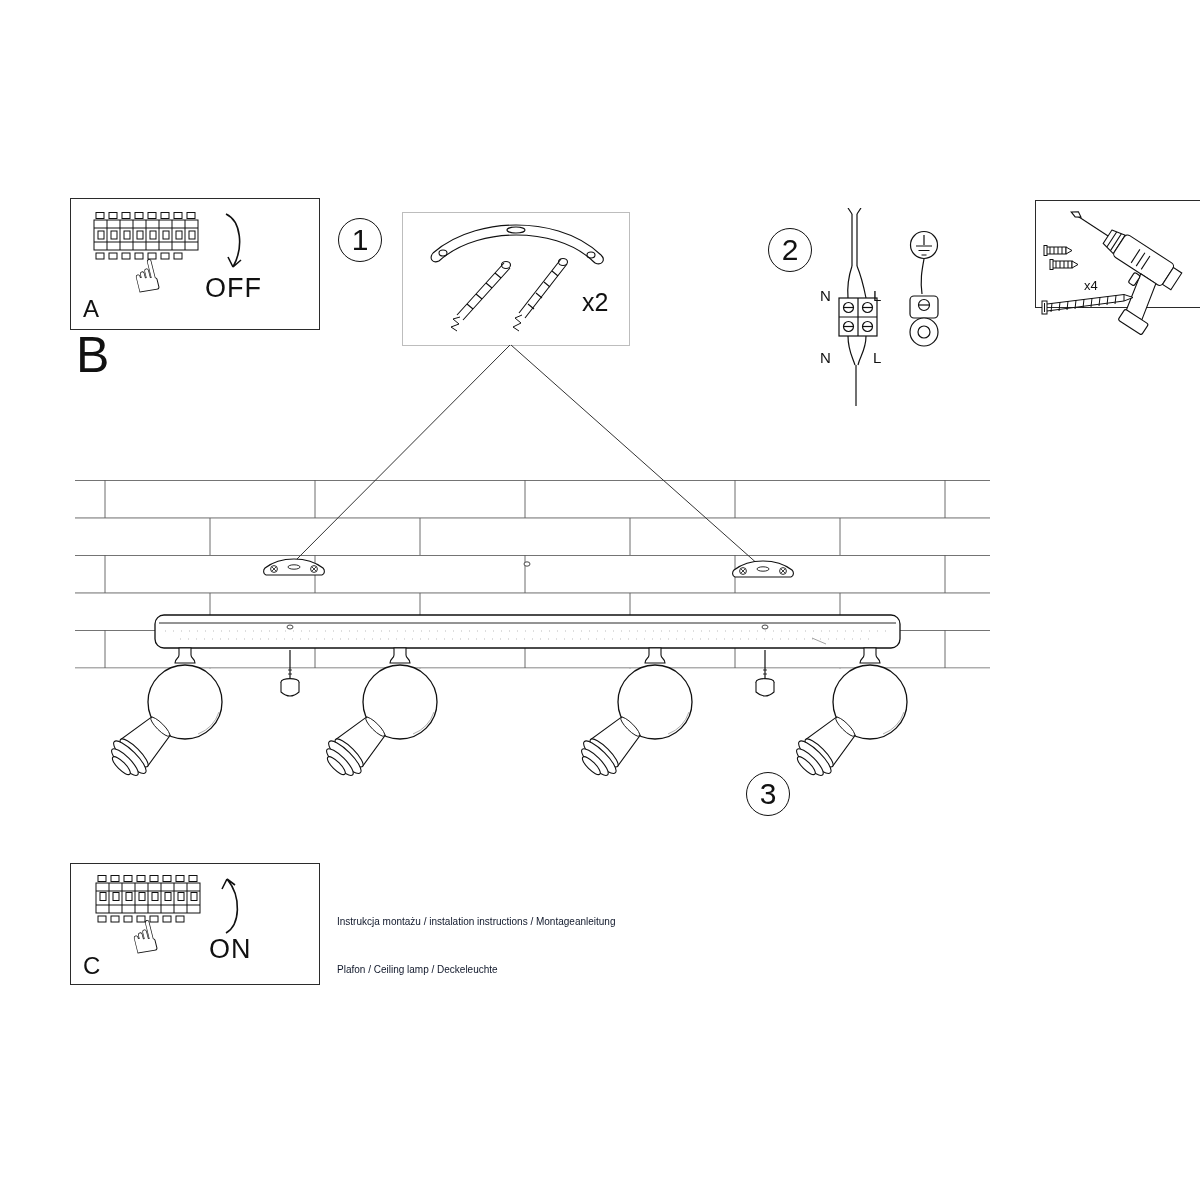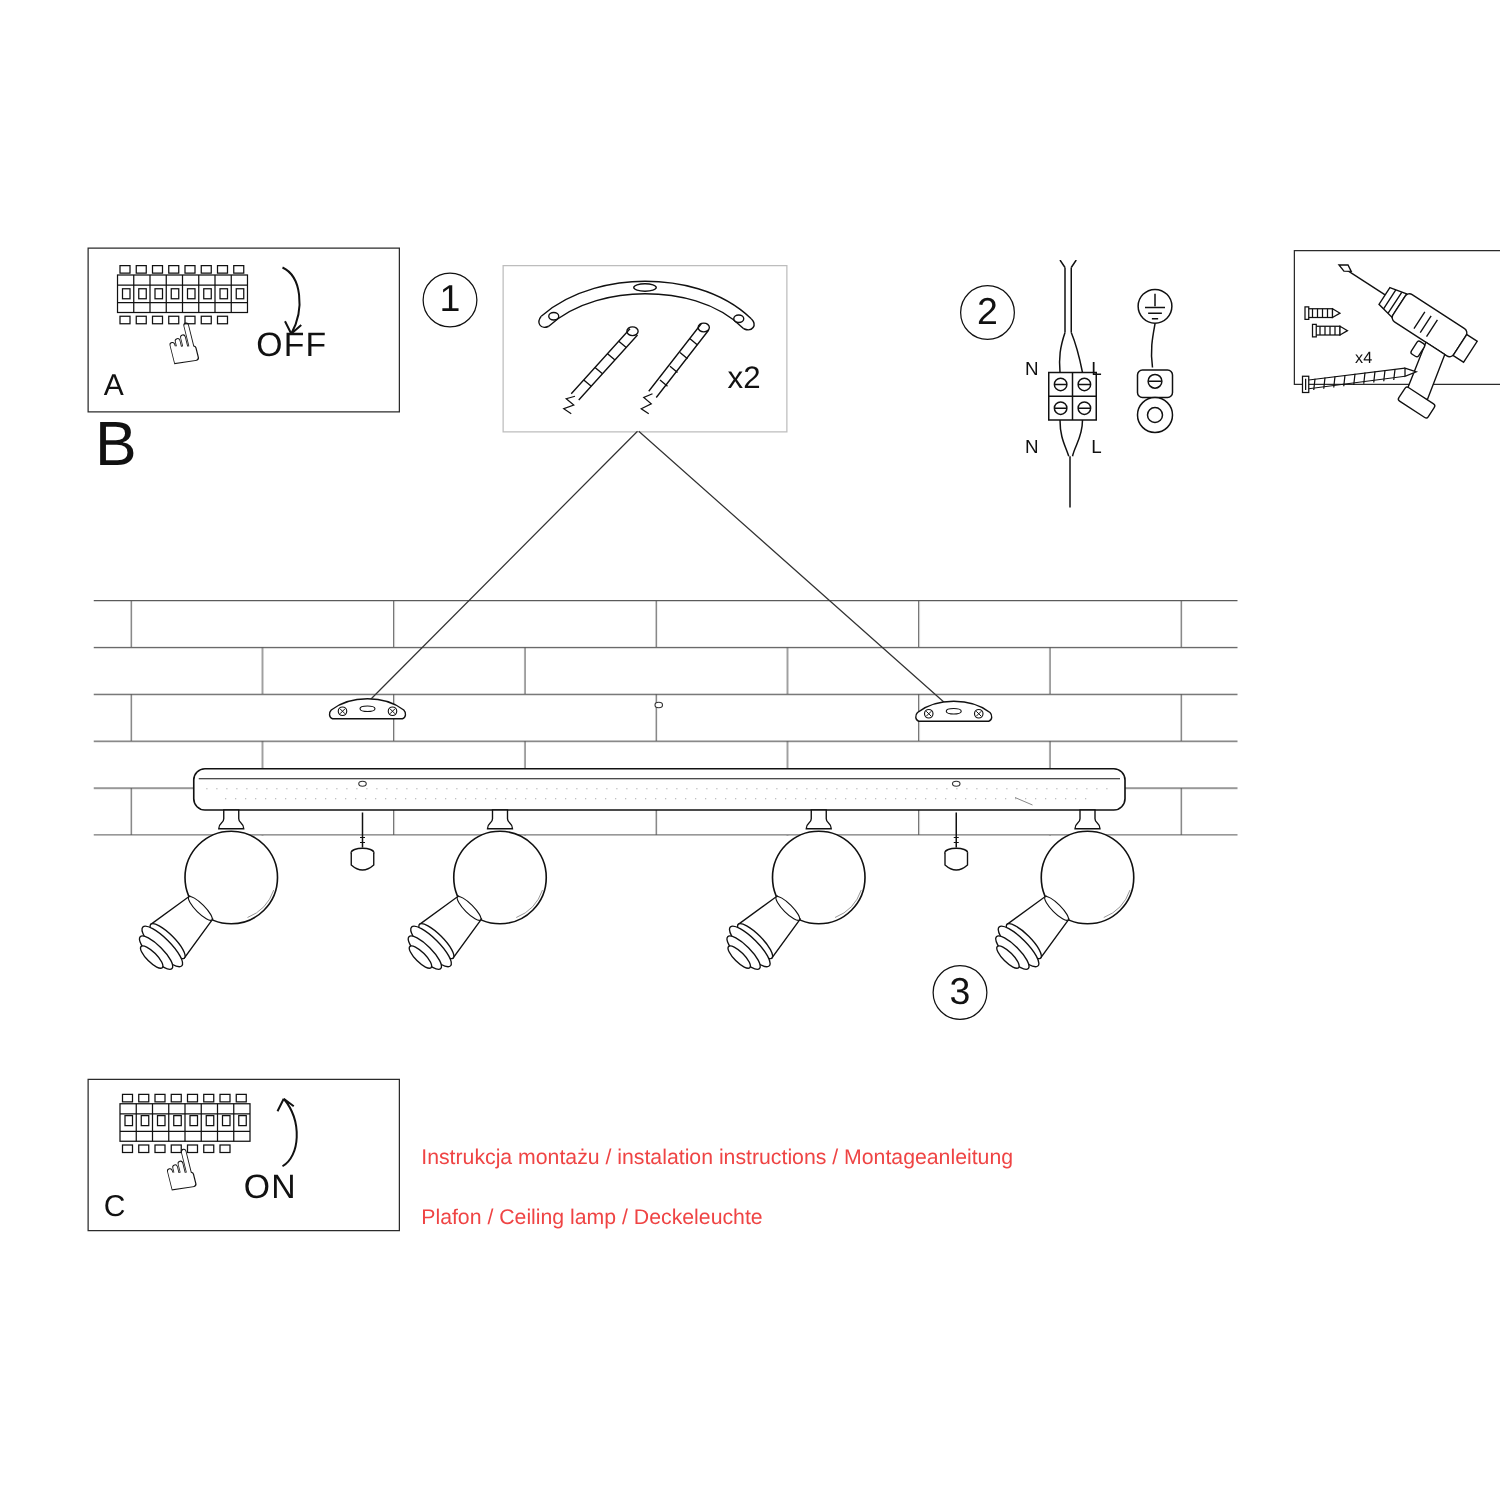--- a/index.html
+++ b/index.html
@@ -12,21 +12,21 @@
   .badge{position:absolute;width:44px;height:44px;border:1.6px solid #111;border-radius:50%;
          display:flex;align-items:center;justify-content:center;font-size:30px;background:#fff}
   .corner-label{position:absolute;font-size:24px}
   .state-label{position:absolute;font-size:27px;letter-spacing:1px}
   .hand{position:absolute;font-family:"DejaVu Sans",sans-serif;font-size:44px;line-height:1;
         transform:rotate(-14deg);color:#111}
   .section-letter{position:absolute;font-size:50px}
   .qty{position:absolute;font-size:25px}
   .qty-small{position:absolute;font-size:13px}
   .wire-label{position:absolute;font-size:15px}
-  .footer-line{position:absolute;font-size:17px;color:#ef4444}
+  .footer-line{position:absolute;font-size:10px;color:#0f172a}
   svg{display:block}
 </style>
 </head>
 <body>
 
 <div class="sheet">
 
   <div class="box" style="left:70px;top:198px;width:250px;height:132px">
     <svg class="abs" style="left:22px;top:12px" width="106" height="52" viewBox="0 0 106 52">
       <g fill="none" stroke="#111" stroke-width="1">
@@ -56,21 +56,21 @@
           <rect x="55" y="42" width="8" height="6"></rect>
           <rect x="68" y="42" width="8" height="6"></rect>
           <rect x="81" y="42" width="8" height="6"></rect>
       </g>
     </svg>
     <span class="hand" style="left:62px;top:56px">☝</span>
     <svg class="abs" style="left:146px;top:10px" width="36" height="66" viewBox="0 0 36 66">
       <path d="M9,5 C24,12 27,38 16,58 M16,58 L11,48 M16,58 L24,51" fill="none" stroke="#111" stroke-width="1.6"></path>
     </svg>
     <span class="corner-label" style="left:12px;bottom:6px">A</span>
-    <span class="state-label" style="left:134px;top:62px">OFF</span>
+    <span class="state-label" style="left:134px;top:74px">OFF</span>
   </div>
 
   <div class="section-letter" style="left:76px;top:326px">B</div>
 
   <div class="badge" style="left:338px;top:218px">
     <span>1</span>
   </div>
 
   <div class="lightbox" style="left:402px;top:212px;width:228px;height:134px">
     <svg class="abs" style="left:0;top:0" width="226" height="132" viewBox="0 0 226 132">
@@ -329,19 +329,19 @@
           <rect x="55" y="42" width="8" height="6"></rect>
           <rect x="68" y="42" width="8" height="6"></rect>
           <rect x="81" y="42" width="8" height="6"></rect>
       </g>
     </svg>
     <span class="hand" style="left:60px;top:52px">☝</span>
     <svg class="abs" style="left:142px;top:8px" width="36" height="66" viewBox="0 0 36 66">
       <path d="M13,61 C27,53 29,25 14,7 M14,7 L9,17 M14,7 L22,13" fill="none" stroke="#111" stroke-width="1.6"></path>
     </svg>
     <span class="corner-label" style="left:12px;bottom:4px">C</span>
-    <span class="state-label" style="left:124px;top:70px">ON</span>
+    <span class="state-label" style="left:138px;top:70px">ON</span>
   </div>
 
   <span class="footer-line" style="left:337px;top:916px">Instrukcja montażu / instalation instructions / Montageanleitung</span>
   <span class="footer-line" style="left:337px;top:964px">Plafon / Ceiling lamp / Deckeleuchte</span>
 
 </div>
 
 </body></html>

